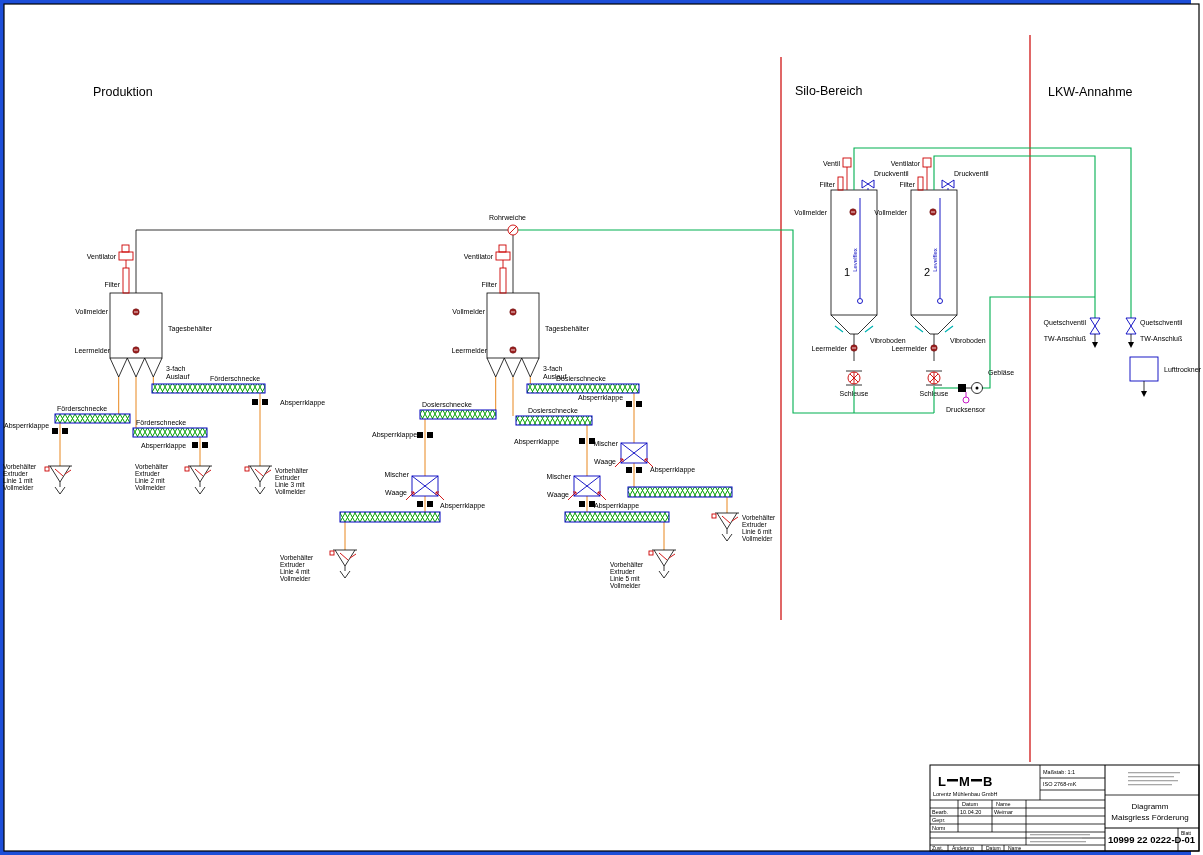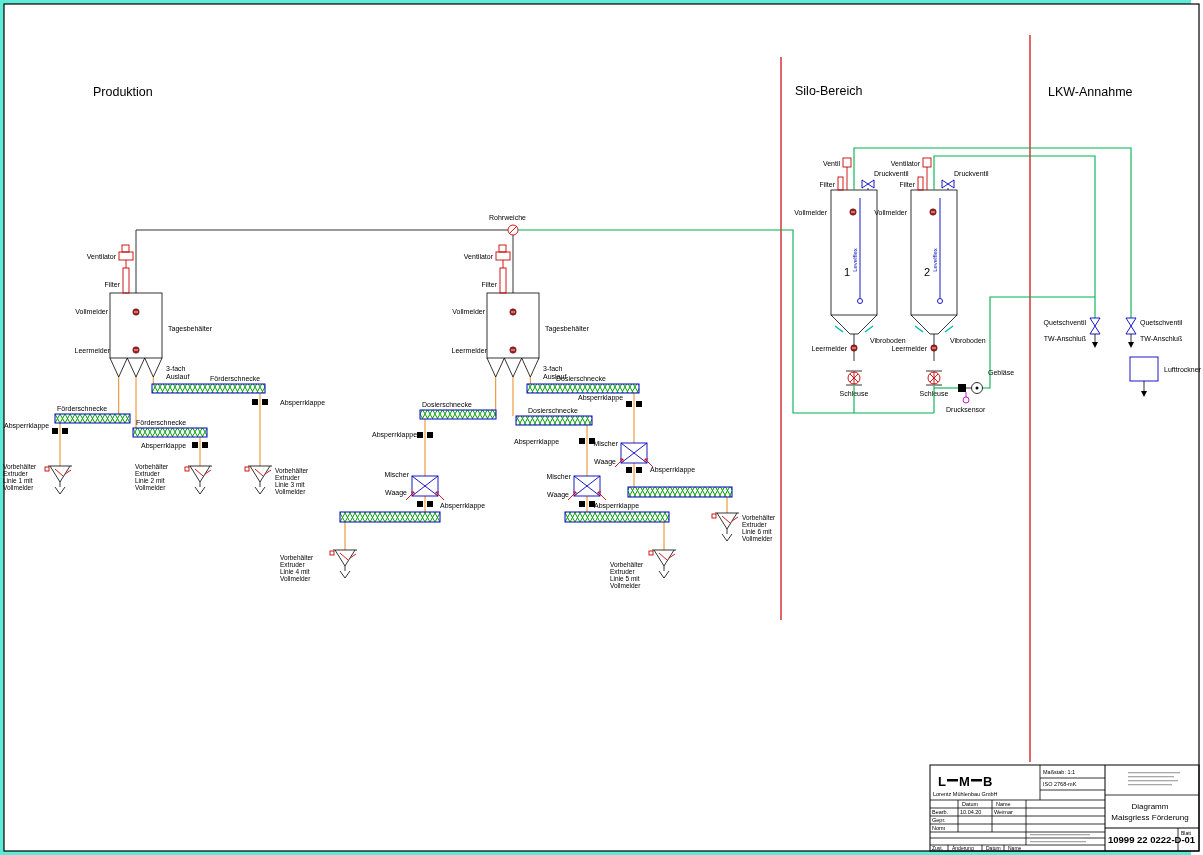--- a/index.html
+++ b/index.html
@@ -1,16 +1,16 @@
 <!DOCTYPE html>
 <html><head>
 <meta charset="utf-8">
 <style>
   html,body{margin:0;padding:0;background:#ffffff;}
-  #page{position:relative;width:1191px;height:855px;background:#5eead4;}
+  #page{position:relative;width:1191px;height:855px;background:#1d4ed8;}
   svg{display:block;}
   svg text{font-family:"Liberation Sans","DejaVu Sans",sans-serif;}
   .k{stroke:#000;stroke-width:.8;fill:none}
   .kb{stroke:#000;stroke-width:1;fill:none}
   .r{stroke:#cc0000;stroke-width:.9;fill:none}
   .rl{stroke:#cc0000;stroke-width:1.2;fill:none}
   .gp{stroke:#00b050;stroke-width:1.1;fill:none}
   .o{stroke:#e8871e;stroke-width:1;fill:none}
   .bl{stroke:#0000bf;stroke-width:.9;fill:none}
   .blf{stroke:#0000bf;stroke-width:.9;fill:#fff}

